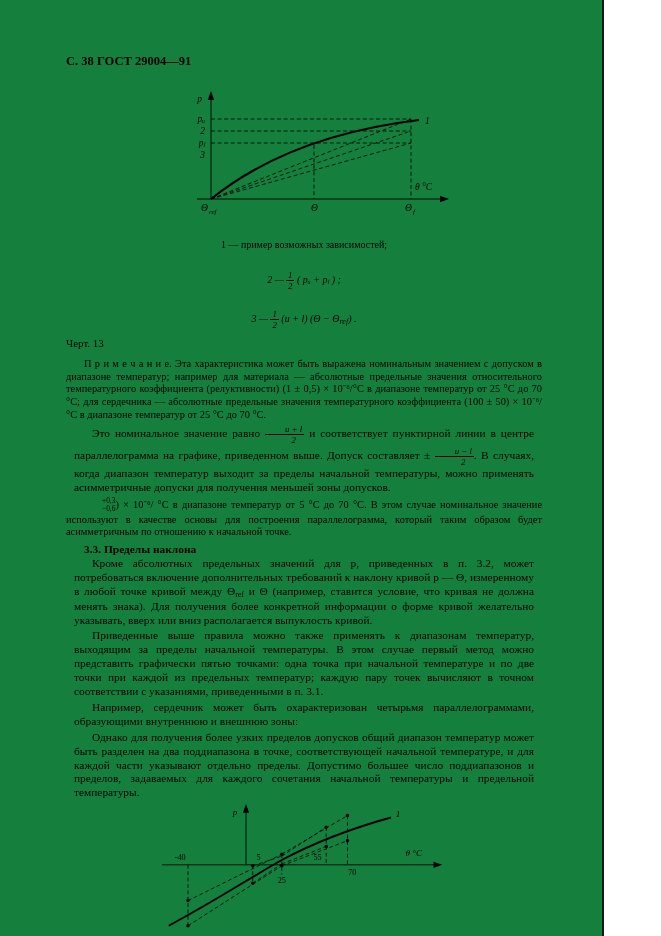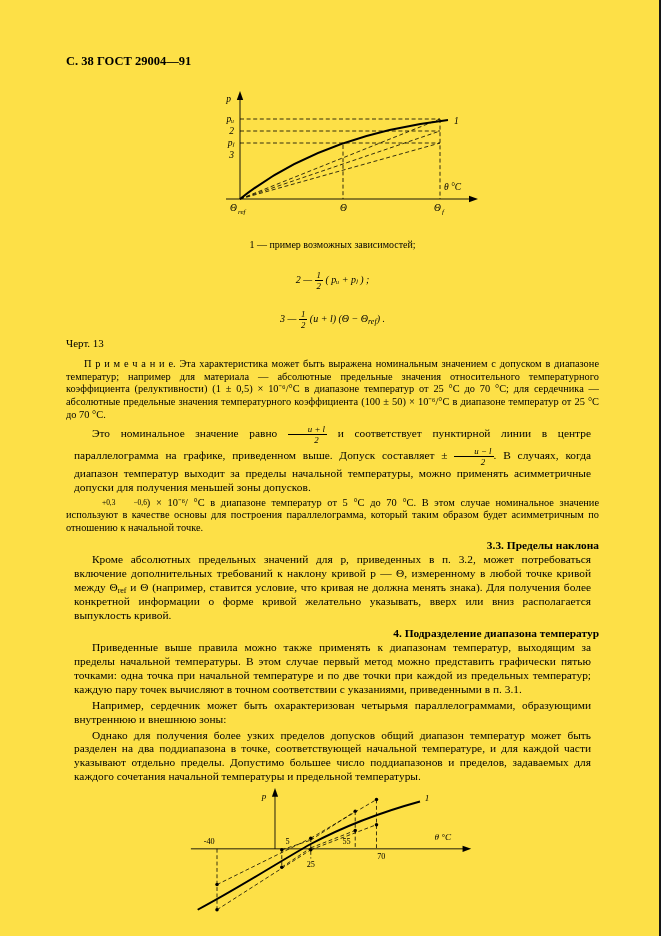--- a/index.html
+++ b/index.html
@@ -1,17 +1,17 @@
 <!DOCTYPE html>
 <html><head>
 <meta charset="utf-8">
 <style>
   html,body{margin:0;padding:0;background:#fff;}
   .page{
-    position:relative;width:661px;height:936px;overflow:hidden;background:#fde047;
+    position:relative;width:604px;height:936px;overflow:hidden;background:#15803d;
     font-family:"Liberation Serif",serif;color:#000;box-sizing:border-box;
     padding:54px 62px 0 66px;
   }
   .hdr{font-weight:bold;font-size:12.5px;margin-bottom:20px;}
   .figure-block{text-align:center;margin:0;}
   .fig{display:inline-block;}
   .fig line{stroke:#000;stroke-width:0.9;}
   .fig .dash{stroke-dasharray:4 2.6;stroke-width:0.8;}
   .fig .curve{fill:none;stroke:#000;stroke-width:2;}
   .fig .arrow{fill:#000;stroke:none;}
@@ -19,26 +19,26 @@
   .fig text{font-family:"Liberation Serif",serif;font-size:9.5px;font-style:italic;fill:#000;}
   .fig text.sub{font-size:7px;}
   .fig text.tick{font-style:normal;font-size:8.5px;}
   .legend-line{font-size:10px;text-align:center;margin-top:18px;line-height:1.25;}
   .legend-small{font-size:9.5px;text-align:center;margin-top:2px;}
   .formula{font-style:italic;}
   .frac{display:inline-flex;flex-direction:column;vertical-align:middle;text-align:center;font-size:8.8px;line-height:1.15;}
   .frac .num{border-bottom:1px solid #000;padding:0 2px;display:block;}
   .frac .den{display:block;}
   .it{font-style:italic;}
-  .supsub{display:inline-flex;flex-direction:row;vertical-align:middle;font-size:7.4px;line-height:1.15;font-style:normal;}
+  .supsub{display:inline-flex;flex-direction:column;vertical-align:middle;font-size:7.4px;line-height:1.15;font-style:normal;}
   .subtxt{font-size:8px;vertical-align:-2px;}
   .fig-caption{text-align:left;font-size:11px;margin:7px 0 9px;}
   .note{font-size:10.4px;line-height:1.22;text-align:justify;text-indent:18px;margin:0 0 3px;}
   .body-para{font-size:11.4px;line-height:1.22;text-align:justify;text-indent:18px;margin:0 8px 2px;font-family:Liberation Serif, serif;}
-  .heading{font-weight:bold;font-size:11.4px;text-indent:18px;margin:4px 0 2px;text-align:right;}
+  .heading{font-weight:bold;font-size:11.4px;text-indent:18px;margin:4px 0 2px;text-align:left;}
   .scan-edge{position:absolute;top:0;right:0;width:2px;height:100%;background:#161616;}
 </style>
 </head>
 <body>
 
 <div class="page">
 
   <div class="hdr">С. 38 ГОСТ 29004—91</div>
 
   <div class="figure-block">
@@ -117,21 +117,20 @@
         <span>−0,6</span>
       </span><span>) × 10⁻⁶/ °С в диапазоне температур от 5 °С до 70 °С. В этом случае номинальное значение используют в качестве основы для построения параллелограмма, который таким образом будет асимметричным по отношению к начальной точке.</span>
   </p>
 
   <p class="heading">3.3. Пределы наклона</p>
   <p class="body-para">
     <span>Кроме абсолютных предельных значений для p, приведенных в п. 3.2, может потребоваться включение дополнительных требований к наклону кривой p — Θ, измеренному в любой точке кривой между Θ</span><span class="subtxt">ref</span>
     <span>и Θ (например, ставится условие, что кривая не должна менять знака). Для получения более конкретной информации о форме кривой желательно указывать, вверх или вниз располагается выпуклость кривой.</span>
   </p>
 
-  <p class="heading">4. Подразделение диапазона температур</p>
   <p class="body-para">Приведенные выше правила можно также применять к диапазонам температур, выходящим за пределы начальной температуры. В этом случае первый метод можно представить графически пятью точками: одна точка при начальной температуре и по две точки при каждой из предельных температур; каждую пару точек вычисляют в точном соответствии с указаниями, приведенными в п. 3.1.</p>
   <p class="body-para">Например, сердечник может быть охарактеризован четырьмя параллелограммами, образующими внутреннюю и внешнюю зоны:</p>
   <p class="body-para">Однако для получения более узких пределов допусков общий диапазон температур может быть разделен на два поддиапазона в точке, соответствующей начальной температуре, и для каждой части указывают отдельно пределы. Допустимо большее число поддиапазонов и пределов, задаваемых для каждого сочетания начальной температуры и предельной температуры.</p>
 
   <div class="figure-block">
     <svg class="fig" viewBox="0 0 310 150" width="300" height="145">
 
       <line x1="8" y1="65" x2="292" y2="65"></line>
       <path class="arrow" d="M298,65 L289,61.8 L289,68.2 Z"></path>
       <text x="260" y="56">θ °C</text>

